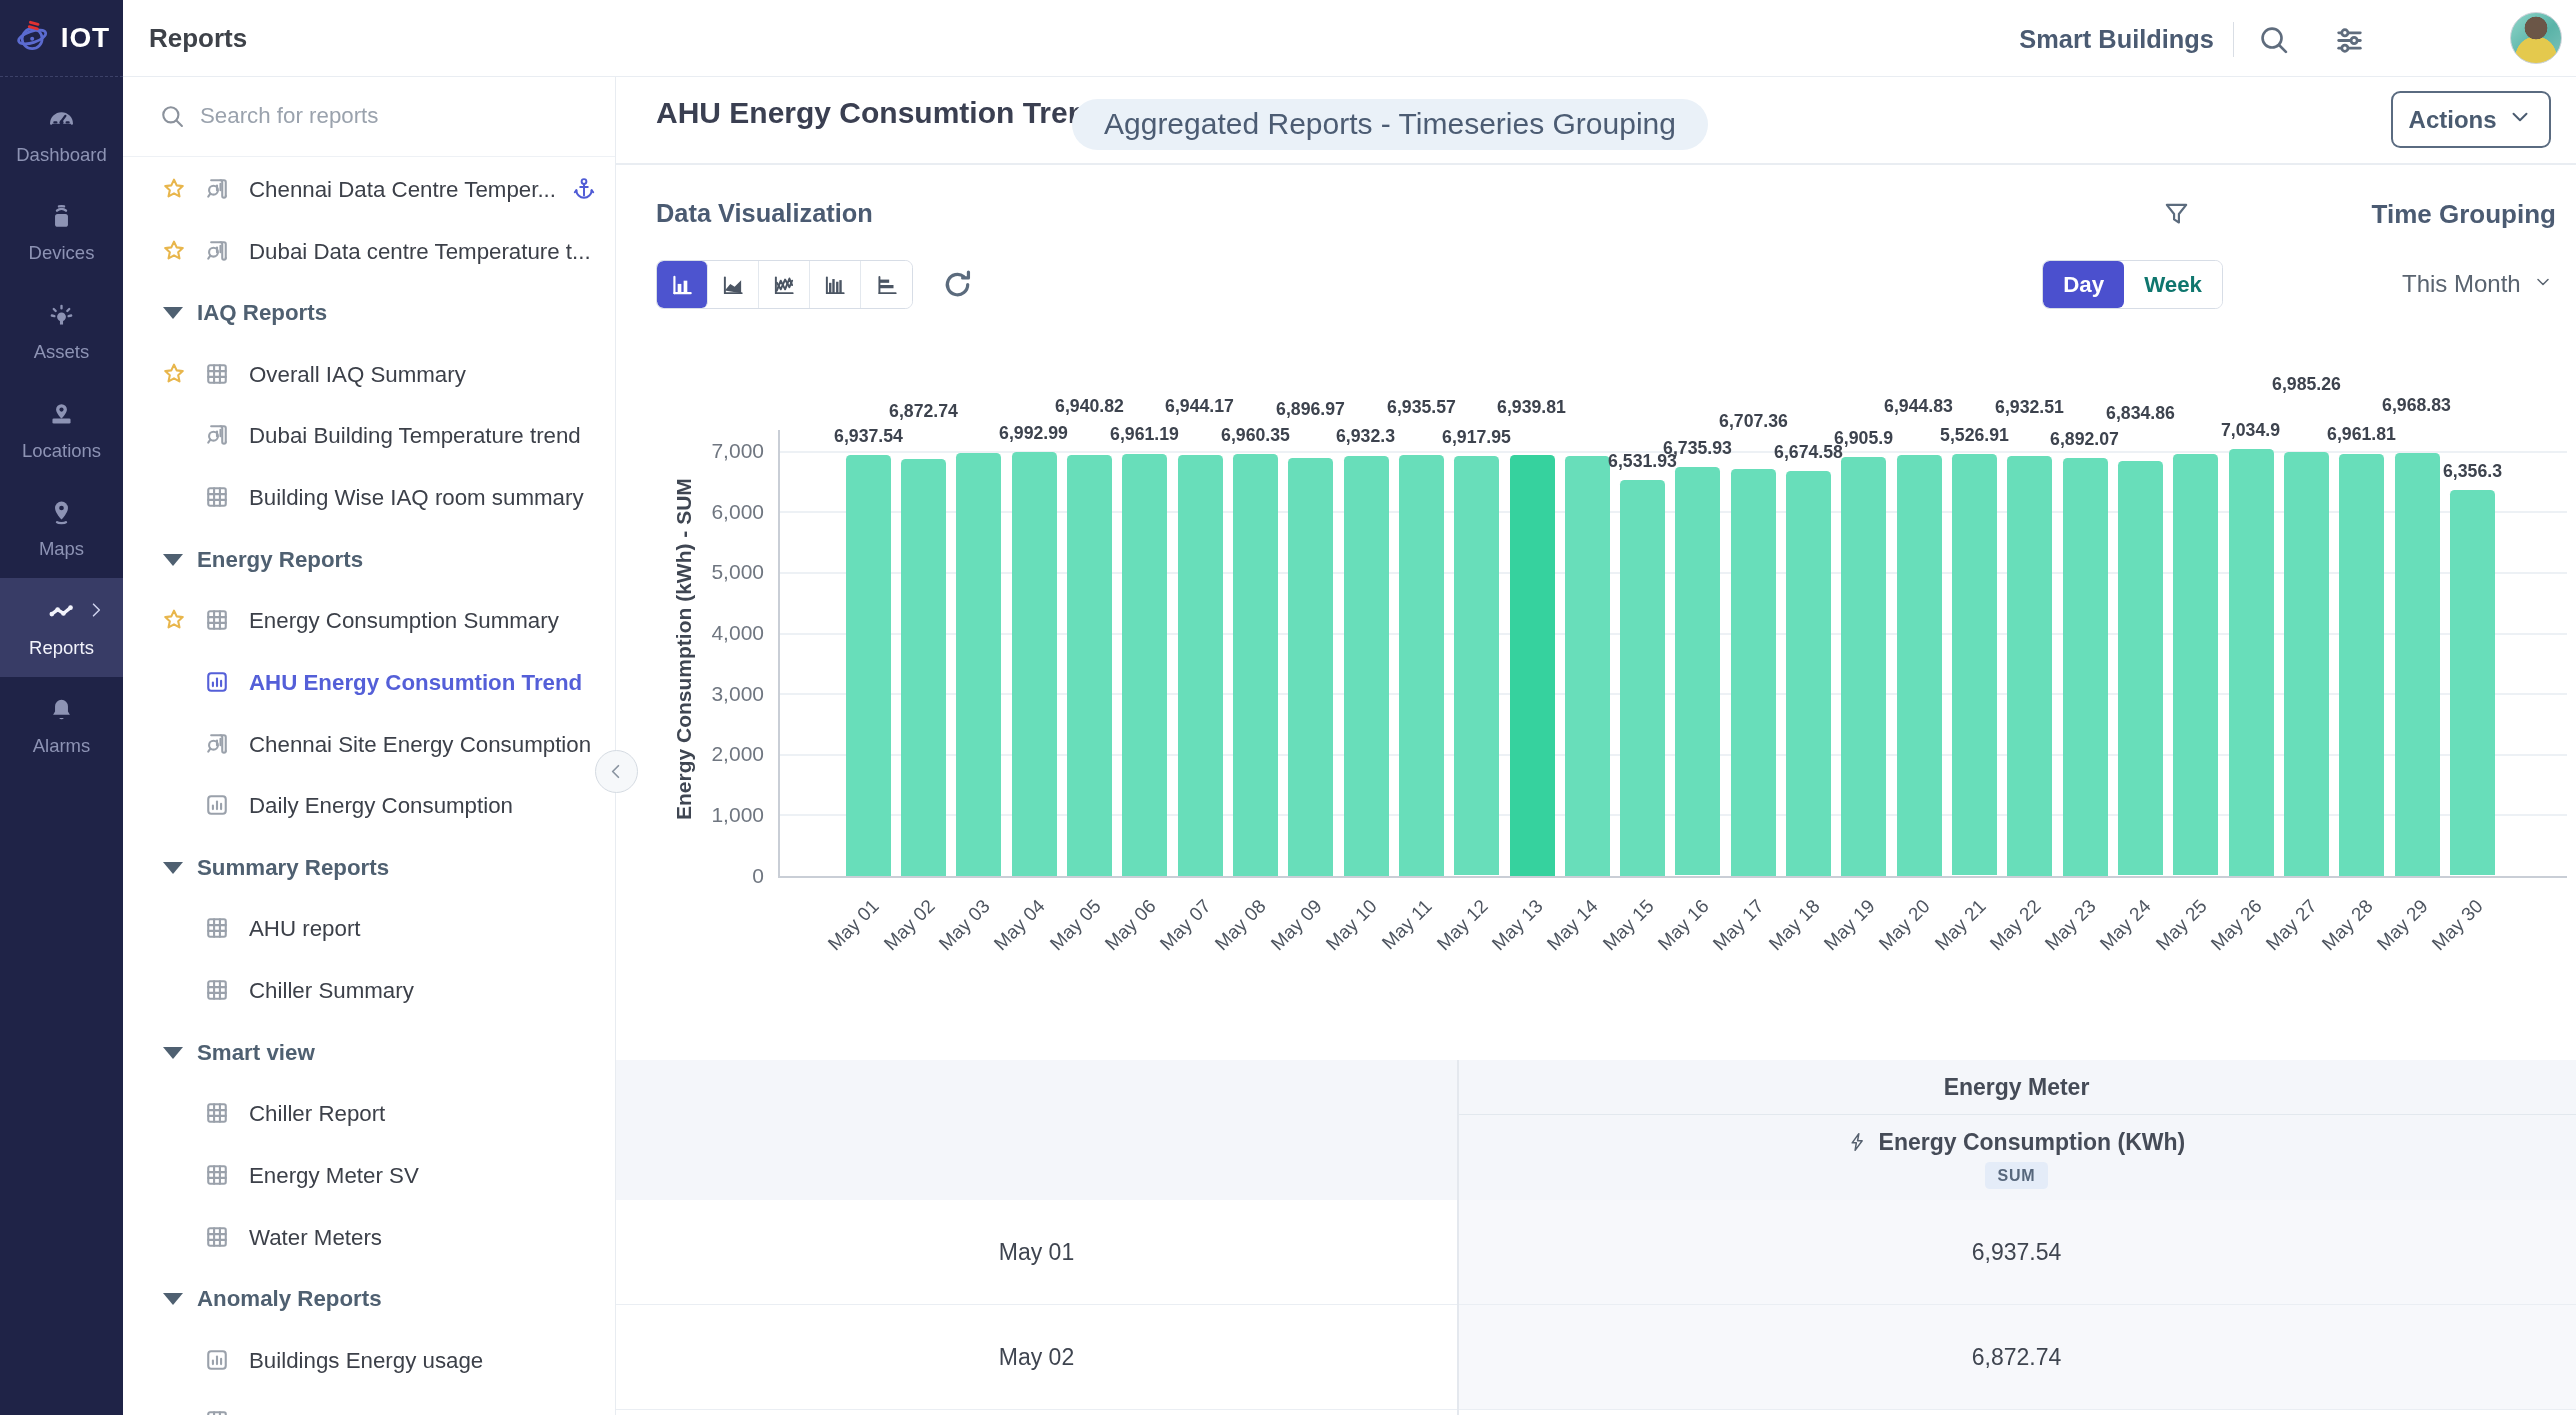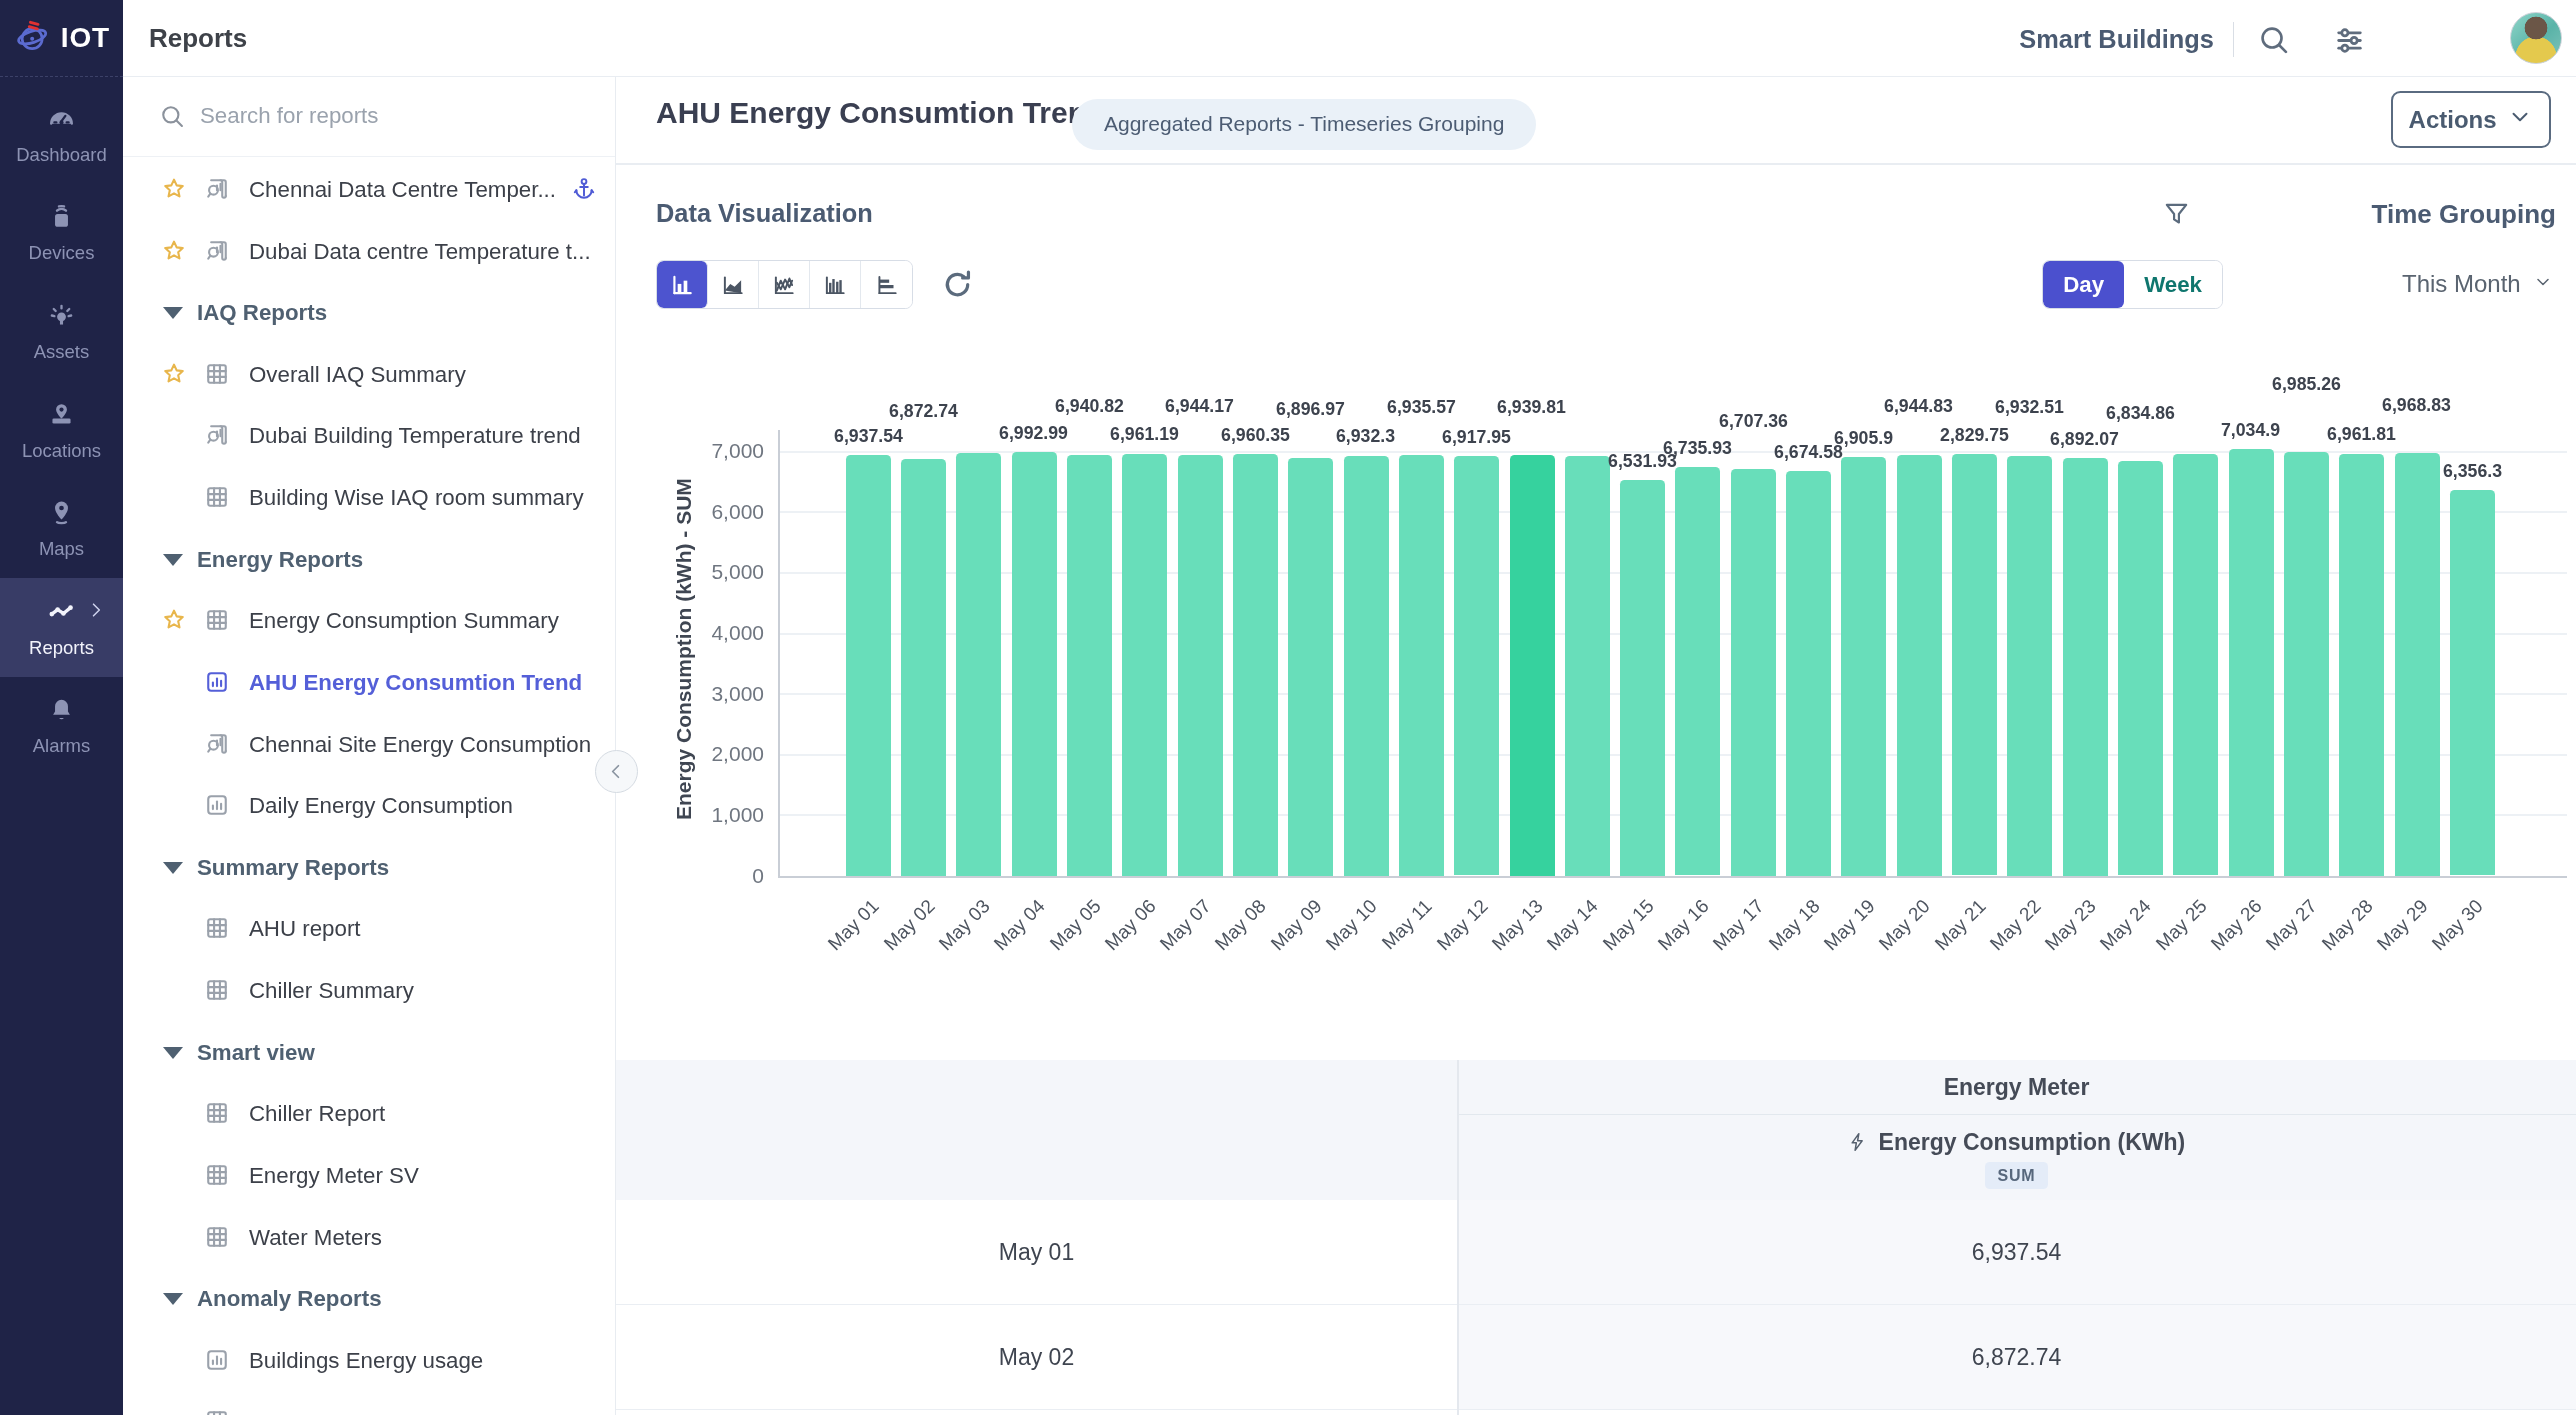--- a/index.html
+++ b/index.html
@@ -53,21 +53,21 @@
   .rp-sec-label { position:absolute; left:74px; top:18.5px; font-size:22.3px; font-weight:700; color:#4f6071; white-space:nowrap; }
 
   .collapse-handle { left:595px; top:750px; width:43px; height:43px; border-radius:50%;
     background:#f6f8fa; border:1.5px solid #d5dbe2; z-index:40; cursor:pointer;
     display:flex; align-items:center; justify-content:center; color:#8a94a0; }
 
   
   .main { left:616px; top:77px; width:1960px; height:1339px; background:#fff; }
   .rv-title { position:absolute; left:40px; top:18.5px; font-size:30px; font-weight:700; color:#3a3f51; white-space:nowrap; }
   .rv-badge { position:absolute; left:456px; top:21.6px; height:51px; padding:0 32px; border-radius:26px;
-    background:#eaf1f8; color:#4c5c73; font-size:21px; display:flex; align-items:center; white-space:nowrap; }
+    background:#eaf1f8; color:#4c5c73; font-size:30px; display:flex; align-items:center; white-space:nowrap; }
   .actions-btn { position:absolute; right:25px; top:14px; width:160px; height:57px; border:2.3px solid #5a6b80;
     border-radius:9.2px; background:#fff; color:#4a5b70; font-size:24px; font-weight:700;
     display:flex; align-items:center; justify-content:center; gap:10.8px; cursor:pointer; }
   .rv-divider { position:absolute; left:0; top:86px; width:1960px; height:1.5px; background:#e9edf2; }
 
   .dv-title { position:absolute; left:40px; top:122px; font-size:25.4px; font-weight:700; color:#4b5b72; }
   .tg-funnel { position:absolute; right:385px; top:120px; width:29px; height:34px; color:#5b6b7d; cursor:pointer; }
   .tg-title { position:absolute; right:20px; top:122px; font-size:26px; font-weight:700; color:#4b5b72; }
 
   .chart-type-group { position:absolute; left:40px; top:183px; height:49px; display:flex;
@@ -603,21 +603,21 @@
     <div class="bar" style="left: 1786px; top: 471px; width: 45px; height: 405px; background: rgb(104, 222, 186);"></div>
     <div class="bar-label" style="left: 1747px; top: 442px;">6,674.58</div>
     <div class="xlabel" style="left: 1701px; top: 892px;">May 18</div>
     <div class="bar" style="left: 1841px; top: 457px; width: 45px; height: 419px; background: rgb(104, 222, 186);"></div>
     <div class="bar-label" style="left: 1802px; top: 428px;">6,905.9</div>
     <div class="xlabel" style="left: 1756px; top: 892px;">May 19</div>
     <div class="bar" style="left: 1897px; top: 455px; width: 45px; height: 421px; background: rgb(104, 222, 186);"></div>
     <div class="bar-label" style="left: 1857px; top: 396px;">6,944.83</div>
     <div class="xlabel" style="left: 1811px; top: 892px;">May 20</div>
     <div class="bar" style="left: 1952px; top: 454px; width: 45px; height: 421px; background: rgb(104, 222, 186);"></div>
-    <div class="bar-label" style="left: 1913px; top: 425px;">2,829.75</div>
+    <div class="bar-label" style="left: 1913px; top: 425px;">5,526.91</div>
     <div class="xlabel" style="left: 1867px; top: 892px;">May 21</div>
     <div class="bar" style="left: 2007px; top: 456px; width: 45px; height: 420px; background: rgb(104, 222, 186);"></div>
     <div class="bar-label" style="left: 1968px; top: 397px;">6,932.51</div>
     <div class="xlabel" style="left: 1922px; top: 892px;">May 22</div>
     <div class="bar" style="left: 2063px; top: 458px; width: 45px; height: 418px; background: rgb(104, 222, 186);"></div>
     <div class="bar-label" style="left: 2023px; top: 429px;">6,892.07</div>
     <div class="xlabel" style="left: 1977px; top: 892px;">May 23</div>
     <div class="bar" style="left: 2118px; top: 461px; width: 45px; height: 414px; background: rgb(104, 222, 186);"></div>
     <div class="bar-label" style="left: 2079px; top: 403px;">6,834.86</div>
     <div class="xlabel" style="left: 2032px; top: 892px;">May 24</div>

